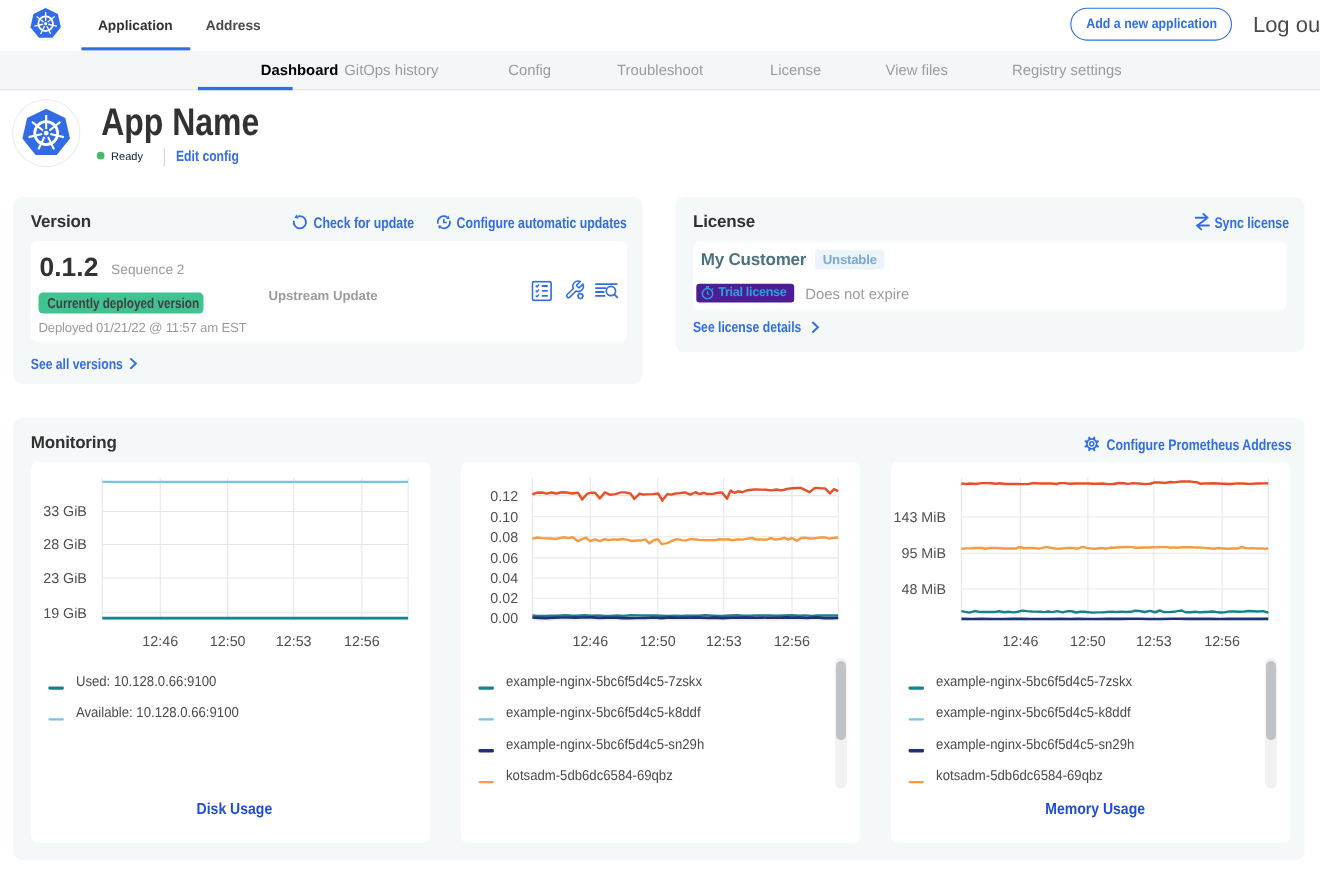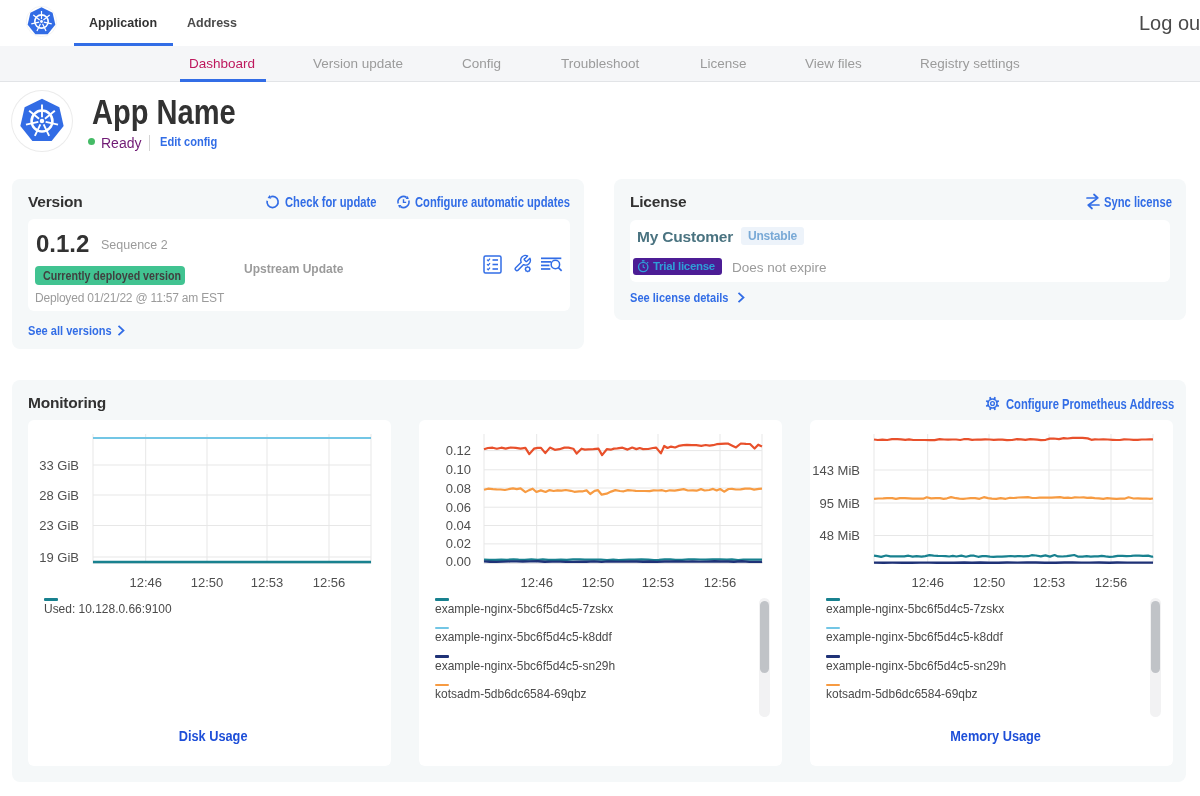--- a/index.html
+++ b/index.html
@@ -8,28 +8,28 @@
 .abs { position:absolute; } #page div { white-space:nowrap; }
 
 #topnav { position:absolute; left:0; top:0; width:1195px; height:46px; background:#fff; }
 .navtab { position:absolute; top:0; height:46px; line-height:46px; font-size:12.5px; font-weight:bold; color:#323232; }
 #nav-underline { position:absolute; left:74px; top:43px; width:99px; height:3px; background:#326de6; }
 #addappbtn { position:absolute; left:973px; top:7px; width:147px; height:30px; border:1.5px solid #326de6; border-radius:16px; color:#326de6; font-size:12.5px; font-weight:bold; text-align:center; line-height:27px; background:#fff; }
 #logout { position:absolute; left:1139px; top:0; height:46px; line-height:46px; font-size:20px; color:#4a4a4a; }
 
 #subnav { position:absolute; left:0; top:46px; width:1200px; height:36px; background:#f5f6f8; border-bottom:1px solid #e2e4e7; }
 .subtab { position:absolute; top:0; height:36px; line-height:35px; font-size:13.5px; color:#9b9b9b; text-align:center; }
-.subtab.active { color:#be185d; font-weight:normal; }
+.subtab.active { color:#000000; font-weight:bold;margin-left:48px; }
 #sub-underline { position:absolute; left:180px; top:33px; width:86px; height:3px; background:#326de6; }
 
 #applogo { position:absolute; left:12px; top:91px; width:60px; height:60px; border-radius:50%; background:#fff; box-shadow:0 0 0 1px #ebebeb; }
 #apptitle { position:absolute; left:92px; top:92px; font-size:35px; font-weight:bold; color:#323232; transform:scaleX(0.83); transform-origin:0 0; }
 #readyrow { position:absolute; left:84px; top:134px; height:18px; }
 #readydot { position:absolute; left:4px; top:4px; width:7px; height:7px; border-radius:50%; background:#44bb66; }
-#readytxt { position:absolute; left:17px; top:0; font-size:14px; color:#701a75; line-height:18px; }
+#readytxt { position:absolute; left:17px; top:0; font-size:10px; color:#0f172a; line-height:18px; }
 #readydiv { position:absolute; left:65px; top:1px; width:1px; height:16px; background:#d4d4d4; }
 #editconfig { position:absolute; left:76px; top:-1px; font-size:13.5px; font-weight:bold; color:#326de6; line-height:17px; transform:scaleX(0.82); transform-origin:0 50%; }
 
 .card { position:absolute; background:#f5f8f9; border-radius:8px; }
 #vercard { left:12px; top:179px; width:572px; height:170px; }
 #liccard { left:614px; top:179px; width:572px; height:141px; }
 #moncard { left:12px; top:380px; width:1174px; height:402px; }
 .cardhead { position:absolute; font-size:15.5px; font-weight:bold; color:#323232; letter-spacing:-0.2px; }
 .whitebox { position:absolute; background:#fff; border-radius:6px; }
 .toplink { position:absolute; font-size:14px; font-weight:bold; color:#326de6; white-space:nowrap; transform:scaleX(0.8); transform-origin:0 50%; }
@@ -50,26 +50,27 @@
           <line x1="17.85" y1="16.04" x2="25.74" y2="17.84" stroke="#fff" stroke-width="1.21"></line>
           <line x1="16.55" y1="17.67" x2="20.06" y2="24.97" stroke="#fff" stroke-width="1.21"></line>
           <line x1="14.45" y1="17.67" x2="10.94" y2="24.97" stroke="#fff" stroke-width="1.21"></line>
           <line x1="13.15" y1="16.04" x2="5.26" y2="17.84" stroke="#fff" stroke-width="1.21"></line>
           <line x1="13.61" y1="13.99" x2="7.28" y2="8.95" stroke="#fff" stroke-width="1.21"></line>
         </g>
   </svg>
   <div class="navtab" style="left:89px">Application</div>
   <div class="navtab" style="left:187px;color:#4a4a4a">Address</div>
   <div id="nav-underline"></div>
+  <div id="addappbtn"><span style="display:inline-block;transform:scaleX(0.9)">Add a new application</span></div>
   <div id="logout">Log out</div>
 </div>
 
 <div id="subnav">
   <div class="subtab active" style="left:189px">Dashboard</div>
-  <div class="subtab" style="left:313px">Version update</div>
+  <div class="subtab" style="left:313px">GitOps history</div>
   <div class="subtab" style="left:462px">Config</div>
   <div class="subtab" style="left:561px">Troubleshoot</div>
   <div class="subtab" style="left:700px">License</div>
   <div class="subtab" style="left:805px">View files</div>
   <div class="subtab" style="left:920px">Registry settings</div>
   <div id="sub-underline"></div>
 </div>
 
 <div id="applogo">
   <svg class="abs" style="left:7px;top:7px" width="46" height="46" viewBox="0 0 46 46">
@@ -176,21 +177,21 @@
   </svg>
   <div class="abs" style="left:118px;top:81px;font-size:13.5px;color:#9b9b9b">Does not expire</div>
   <div class="abs" style="left:16px;top:111px;font-size:13.5px;font-weight:bold;color:#326de6;transform:scaleX(0.82);transform-origin:0 50%">See license details</div>
   <svg class="abs" style="left:122px;top:113px" width="10" height="11" viewBox="0 0 10 11" fill="none" stroke="#326de6" stroke-width="1.8">
         <path d="M2.5,0.8 L7.5,5.5 L2.5,10.2"></path>
       </svg>
 </div>
 <style>
 .mchart { position:absolute; top:40px; width:363px; height:346px; background:#fff; border-radius:6px; }
 .legend { position:absolute; left:16px; top:178px; width:320px; }
-.lrow { height:28.5px; display:flex; align-items:flex-start;flex-direction:column; }
+.lrow { height:28.5px; display:flex; align-items:flex-end; }
 .ldash { display:inline-block; width:14px; height:2.5px; border-radius:1px; margin-right:11px; flex:none; }
 .ltxt { font-size:13px; color:#4a4a4a; display:inline-block; transform:scaleX(0.92); transform-origin:0 50%; }
 .sbtrack { position:absolute; left:340px; top:178px; width:11px; height:119px; background:#f2f2f3; border-radius:5.5px; }
 .sbthumb { position:absolute; left:341px; top:181px; width:9px; height:72px; background:#c0c3c7; border-radius:4.5px; }
 .mtitle { position:absolute; left:4px; top:308px; width:363px; text-align:center; font-size:14.5px; font-weight:bold; color:#1d4ed8; } .mtitle span { display:inline-block; transform:scaleX(0.88); }
 </style>
 
 <div class="card" id="moncard">
 <div class="cardhead" style="position:absolute;left:16px;top:14px">Monitoring</div>
 <svg class="abs" style="left:973px;top:16px" width="15" height="15" viewBox="0 0 24 24" fill="none" stroke="#326de6">
@@ -230,20 +231,24 @@
           <text x="239" y="167" font-size="13" fill="#4f4f4f" text-anchor="middle">12:53</text>
           <text x="301" y="167" font-size="13" fill="#4f4f4f" text-anchor="middle">12:56</text>
 <line x1="65" y1="18" x2="343" y2="18" stroke="#73c6e5" stroke-width="2"></line>
 <line x1="65" y1="142" x2="343" y2="142" stroke="#18818f" stroke-width="2.5"></line>
 </svg>
 <div class="legend">
           <div class="lrow">
             <span class="ldash" style="background:#18818f"></span>
             <span class="ltxt">Used: 10.128.0.66:9100</span>
           </div>
+          <div class="lrow">
+            <span class="ldash" style="background:#73c6e5"></span>
+            <span class="ltxt">Available: 10.128.0.66:9100</span>
+          </div>
         </div>
 
 <div class="mtitle"><span>Disk Usage</span></div>
 </div>
 <div class="mchart" style="left:407px">
 <svg class="abs" style="left:0px;top:0px" width="363" height="175" viewBox="0 0 363 175">
 <line x1="65" y1="14" x2="65" y2="143.5" stroke="#e7e7e7" stroke-width="1"></line>
           <line x1="117.7" y1="14" x2="117.7" y2="143.5" stroke="#e7e7e7" stroke-width="1"></line>
           <line x1="179" y1="14" x2="179" y2="143.5" stroke="#e7e7e7" stroke-width="1"></line>
           <line x1="239" y1="14" x2="239" y2="143.5" stroke="#e7e7e7" stroke-width="1"></line>

